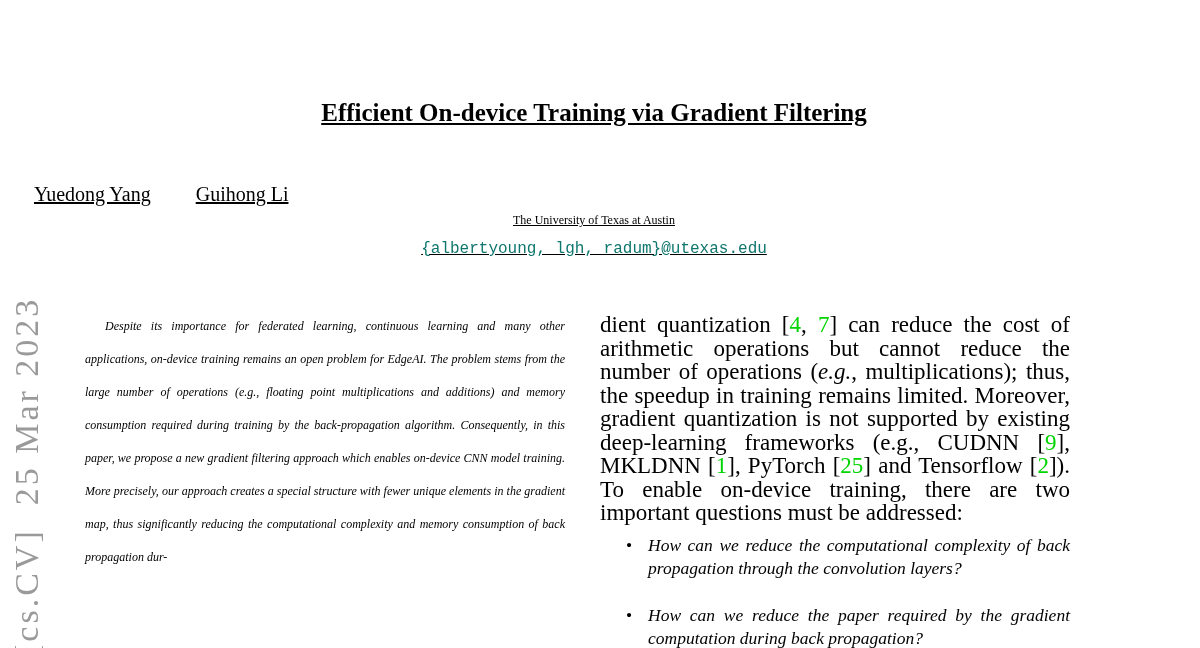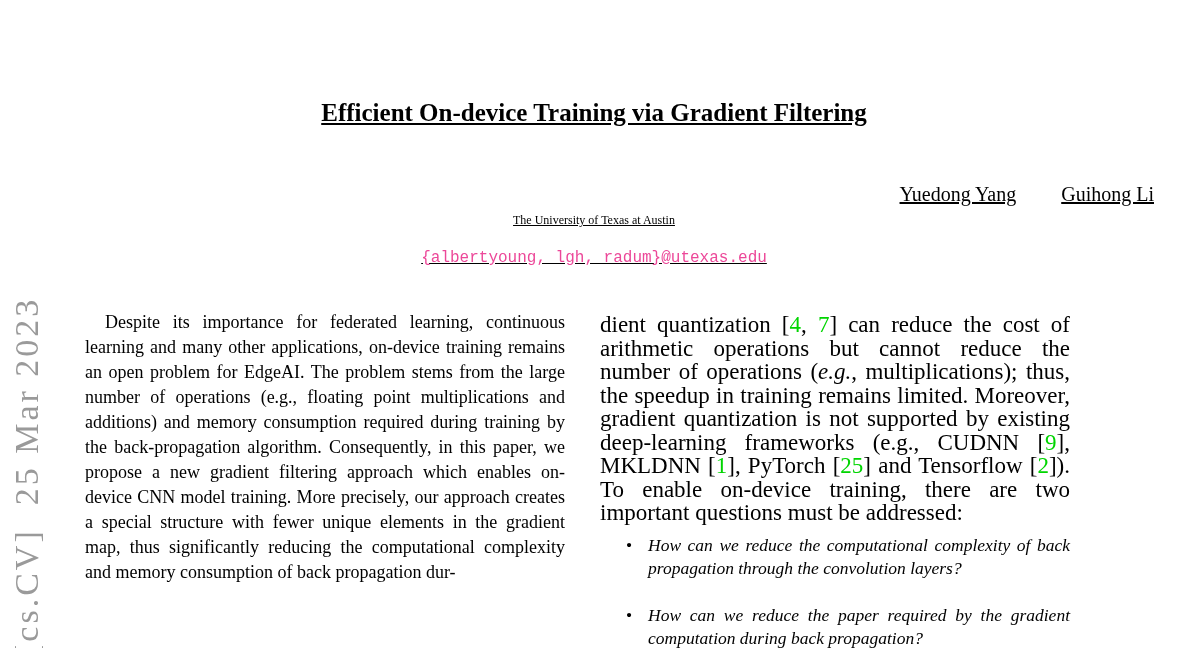--- a/index.html
+++ b/index.html
@@ -13,31 +13,31 @@
   .arxiv-stamp {
     position:absolute; left:7px; top:656px;
     transform:rotate(-90deg); transform-origin:0 0;
     font-size:34px; letter-spacing:3px; white-space:pre;
     color:var(--stamp-color,#9a9a9a); line-height:40px;
   }
   
   .header { position:absolute; top:0; left:34px; width:1120px; text-align:center;text-decoration:underline; }
   .title  { margin-top:96px; font-size:25px; font-weight:bold; line-height:33px; }
   .authors{ margin-top:52px; font-size:20px; line-height:26px;
-            display:flex; justify-content:flex-end; gap:45px; }
+            display:flex; justify-content:flex-start; gap:45px; }
   .affiliation { font-size:12px; line-height:26px; }
-  .email { margin-top:16px; font-family:"Liberation Mono", monospace; font-size:16px; color:#ec4899; }
+  .email { margin-top:7px; font-family:"Liberation Mono", monospace; font-size:16px; color:#0f766e; }
   
   .columns { position:absolute; top:310px; left:85px; width:985px; display:flex; gap:35px; }
   .col-left  { width:480px; }
   .col-right { width:470px; padding-top:3px; }
   .abstract-heading { font-size:20px; font-weight:bold; text-align:center;
                       margin-top:2px; margin-bottom:28px; }
   .abstract-body {
-    font-size:18px; line-height:25px;
+    font-style:italic; font-size:12px; line-height:33px;
     text-align:justify; text-indent:20px; hyphens:auto; -webkit-hyphens:auto;
   }
   .rc-par { font-size:23px; line-height:23.5px; text-align:justify; hyphens:auto; }
   .cite { color:var(--cite-color,#00d500); }
   .it { font-style:italic; }
   .bullets { list-style:none; margin-top:9px; }
   .bullets li {
     position:relative; padding-left:48px; margin-bottom:23px;
     font-style:italic; font-size:17.5px; line-height:23.5px; text-align:justify;
   }

